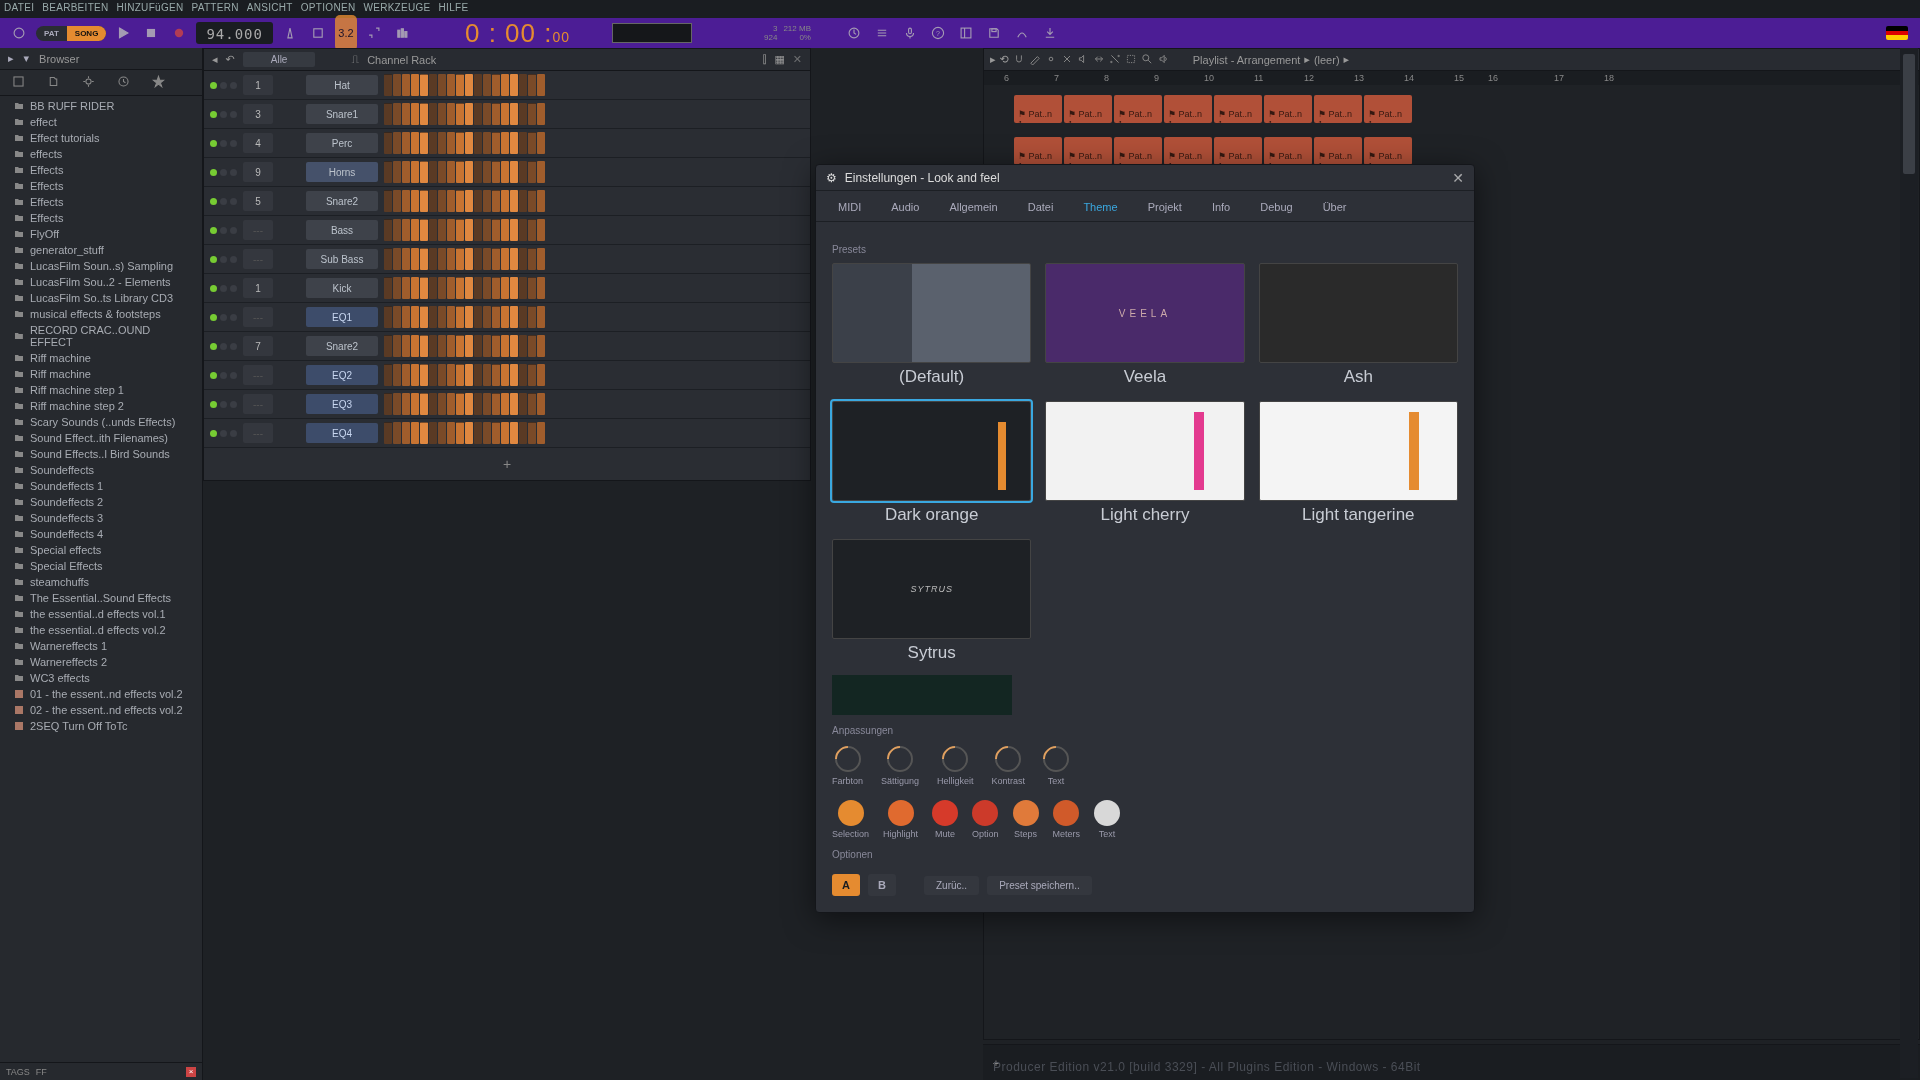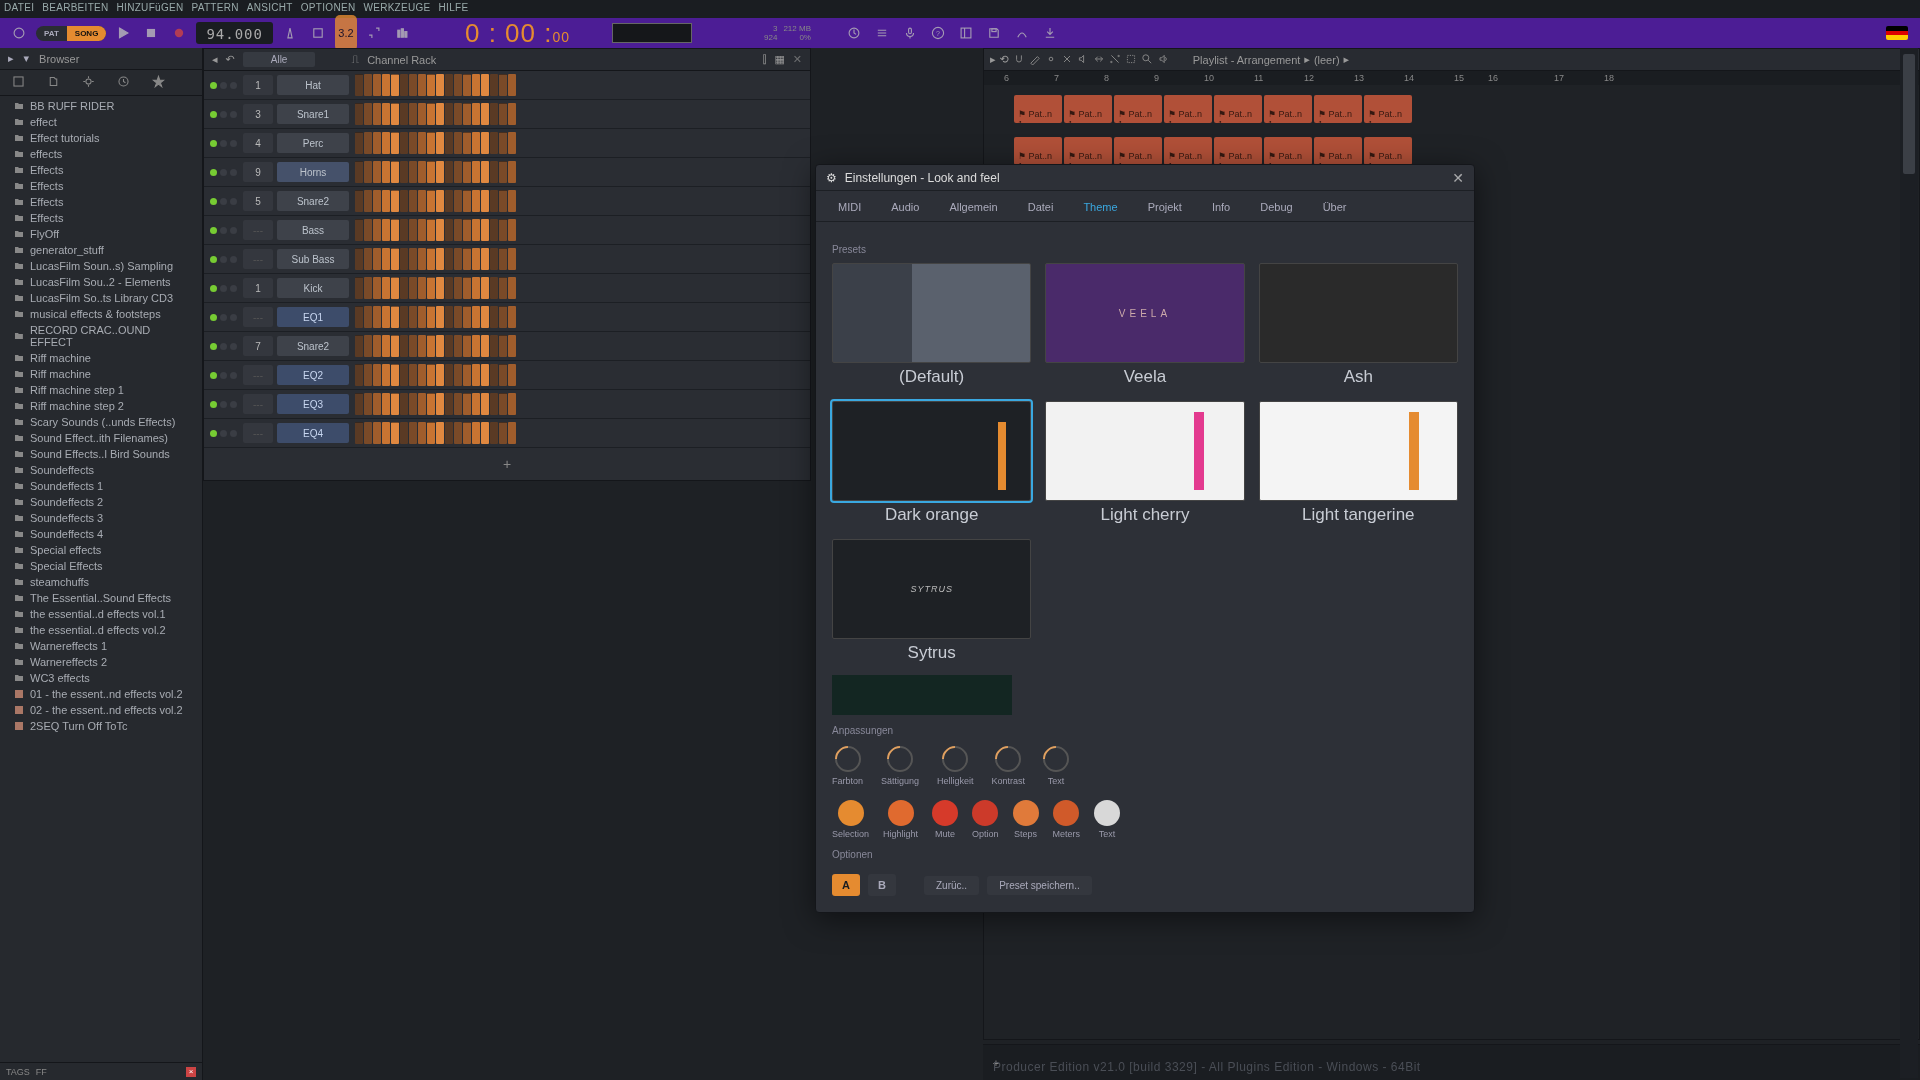--- a/index.html
+++ b/index.html
@@ -47,21 +47,21 @@
 
 .ch-rack { position: absolute; left: 0; top: 0; width: 608px; background: #2a2d33; border: 1px solid #14161a; }
 .ch-rack .panel-header .filter { background: #363a41; color: #aab; padding: 2px 28px; border-radius: 2px; font-size: 10px; }
 .ch-rows { }
 .ch-row { display: flex; align-items: center; height: 29px; border-bottom: 1px solid #1c1f24; }
 .ch-dots { display: flex; gap: 3px; padding: 0 6px; }
 .ch-dot { width: 7px; height: 7px; border-radius: 50%; background: #3a3d44; }
 .ch-dot.on { background: #7c3; }
 .ch-num { width: 30px; height: 20px; background: #34373e; color: #bbb; display: flex; align-items: center; justify-content: center; font-size: 10px; margin-right: 4px; border-radius: 2px; }
 .ch-num.dash { color: #555; }
-.ch-name { width: 72px; height: 20px; background: #3e424a; color: #bcc3cc; display: flex; align-items: center; justify-content: center; font-size: 10px; border-radius: 2px; margin-right: 6px; }
+.ch-name { width: 72px; height: 20px; background: #3e424a; color: #bcc3cc; display: flex; align-items: center; justify-content: center; font-size: 10px; border-radius: 2px; margin-right: 6px; margin-left: 29px; }
 .ch-name.eq { background: #3d4c6a; color: #c8d6f0; }
 .ch-name.horns { background: #45516a; }
 .ch-steps { display: flex; gap: 1px; }
 .step { width: 8px; height: 22px; background: #38302a; border-radius: 1px; }
 .step.b1 { background: #5a3a24; }
 .step.b2 { background: #7a4a28; }
 .step.b3 { background: #a05d2c; }
 .step.b4 { background: #c87432; }
 .step.b5 { background: #e08840; }
 .step.g4 { border-top: 1px solid #14161a88; }

